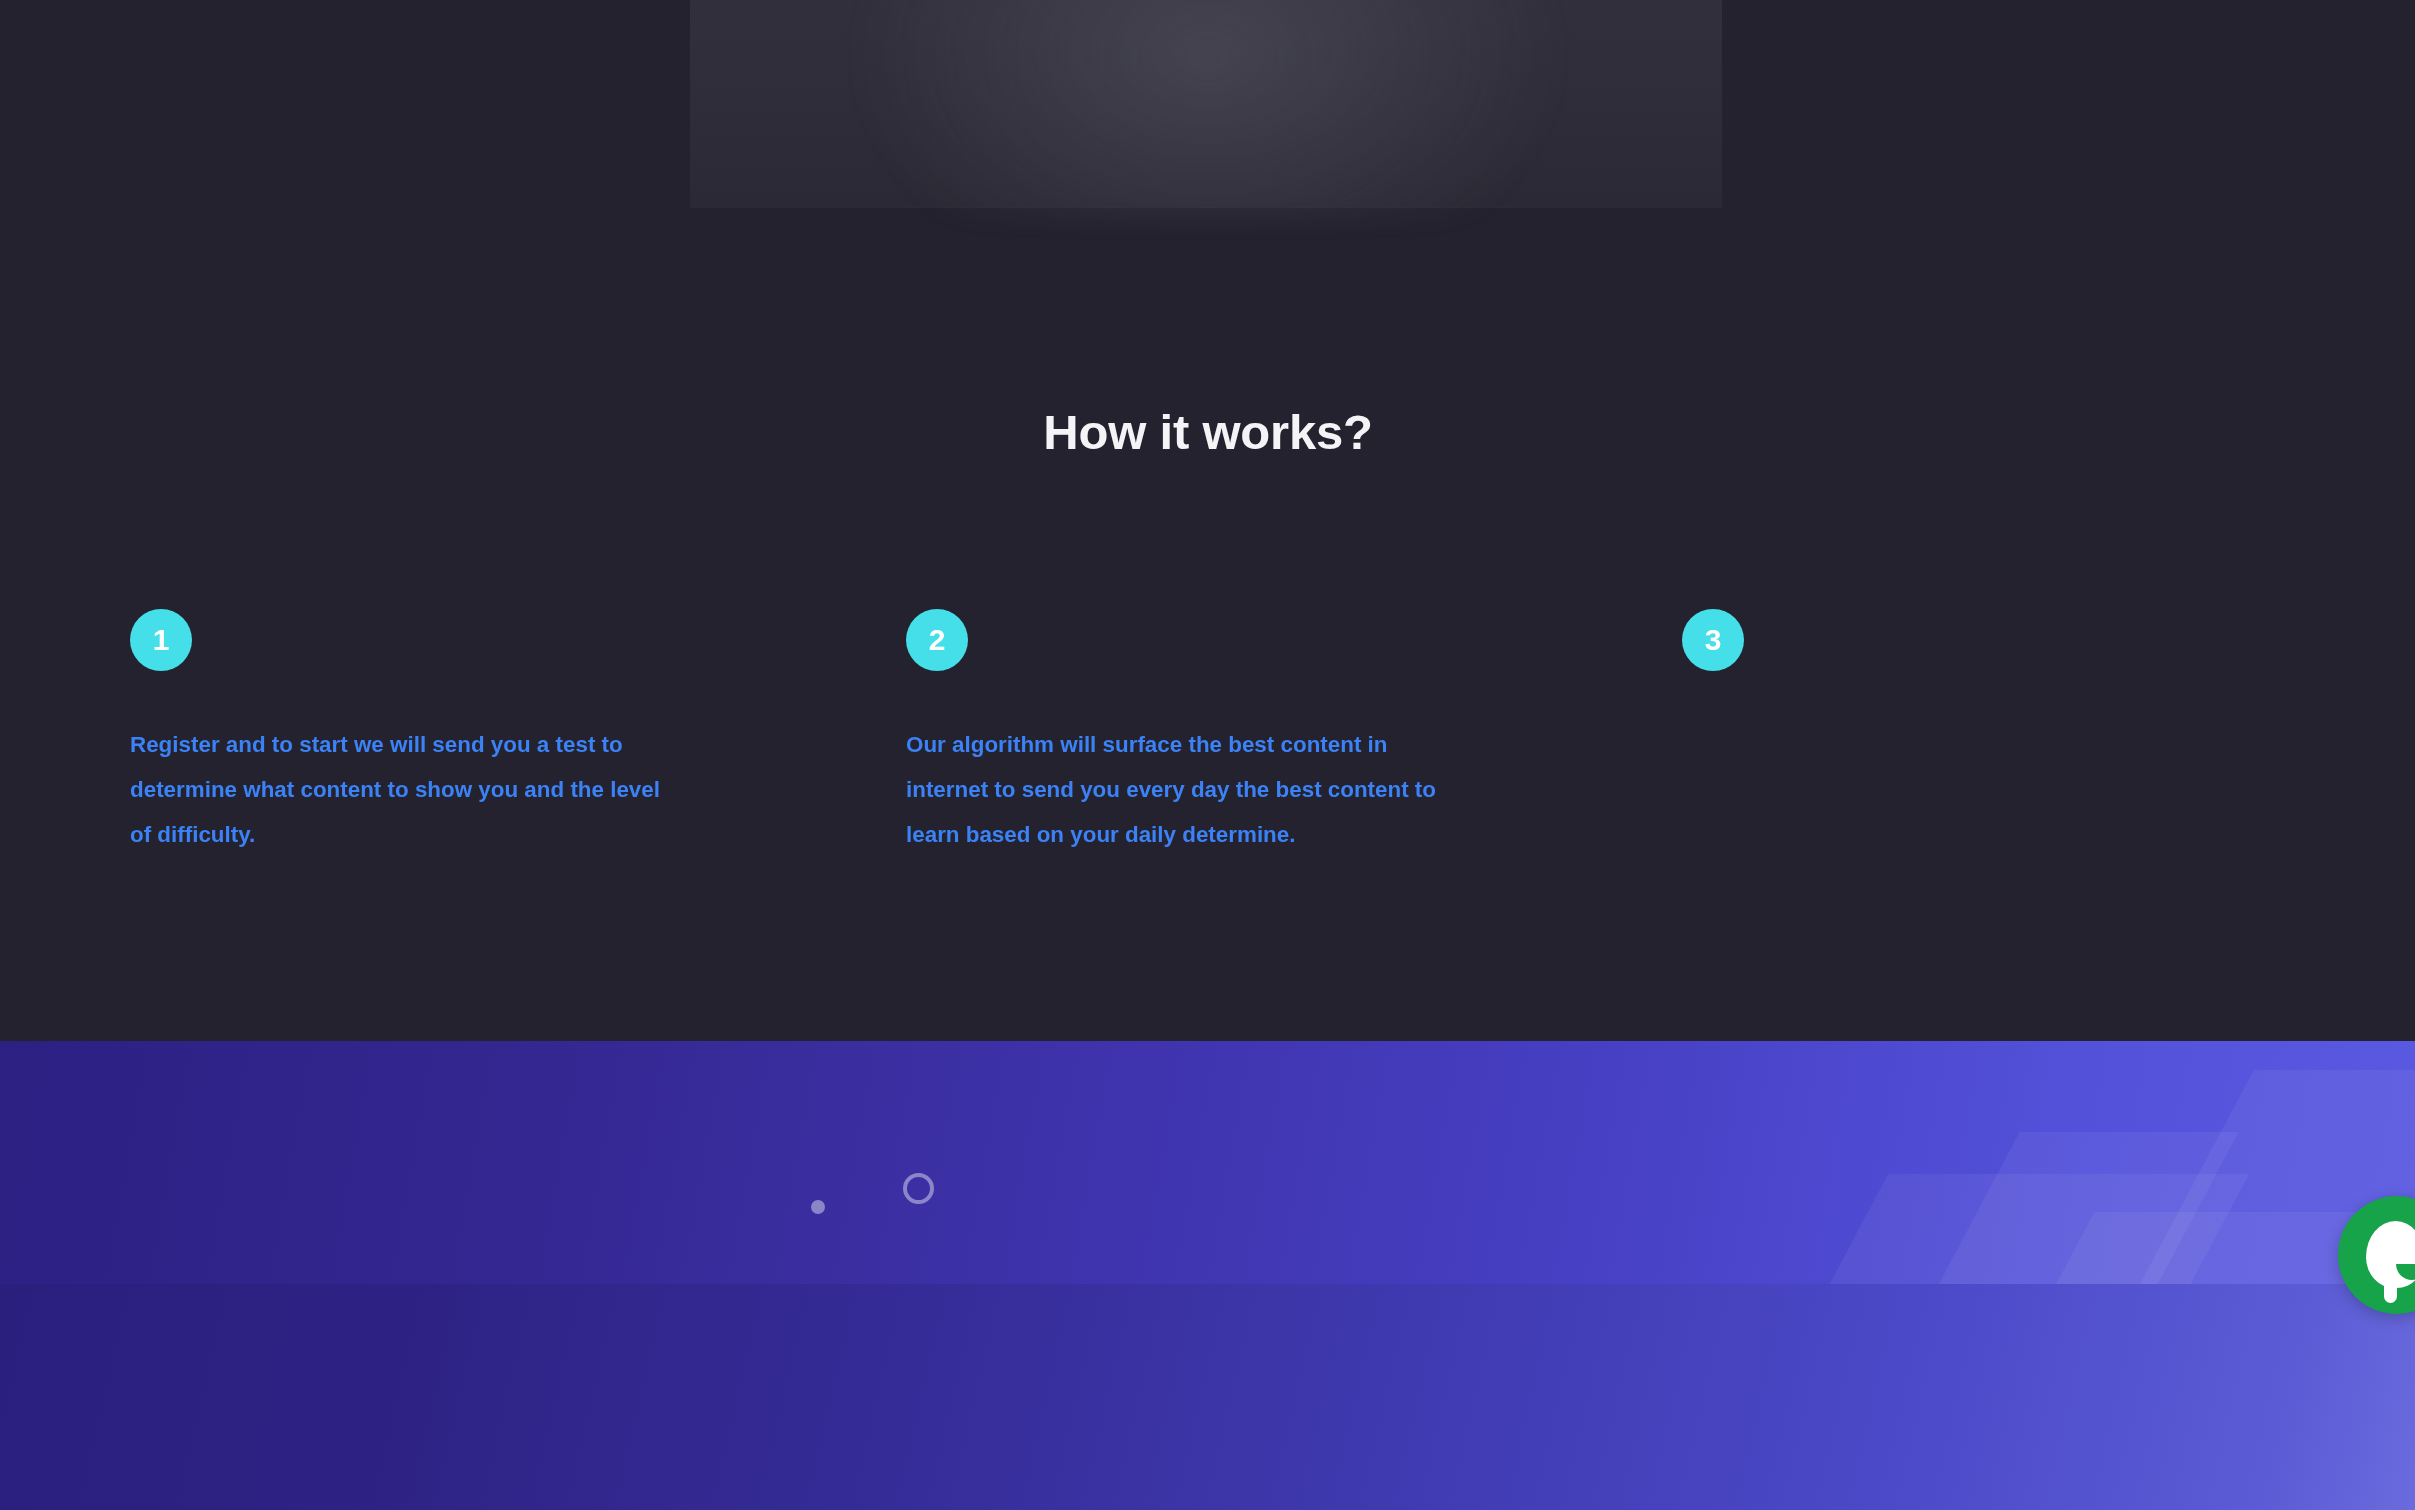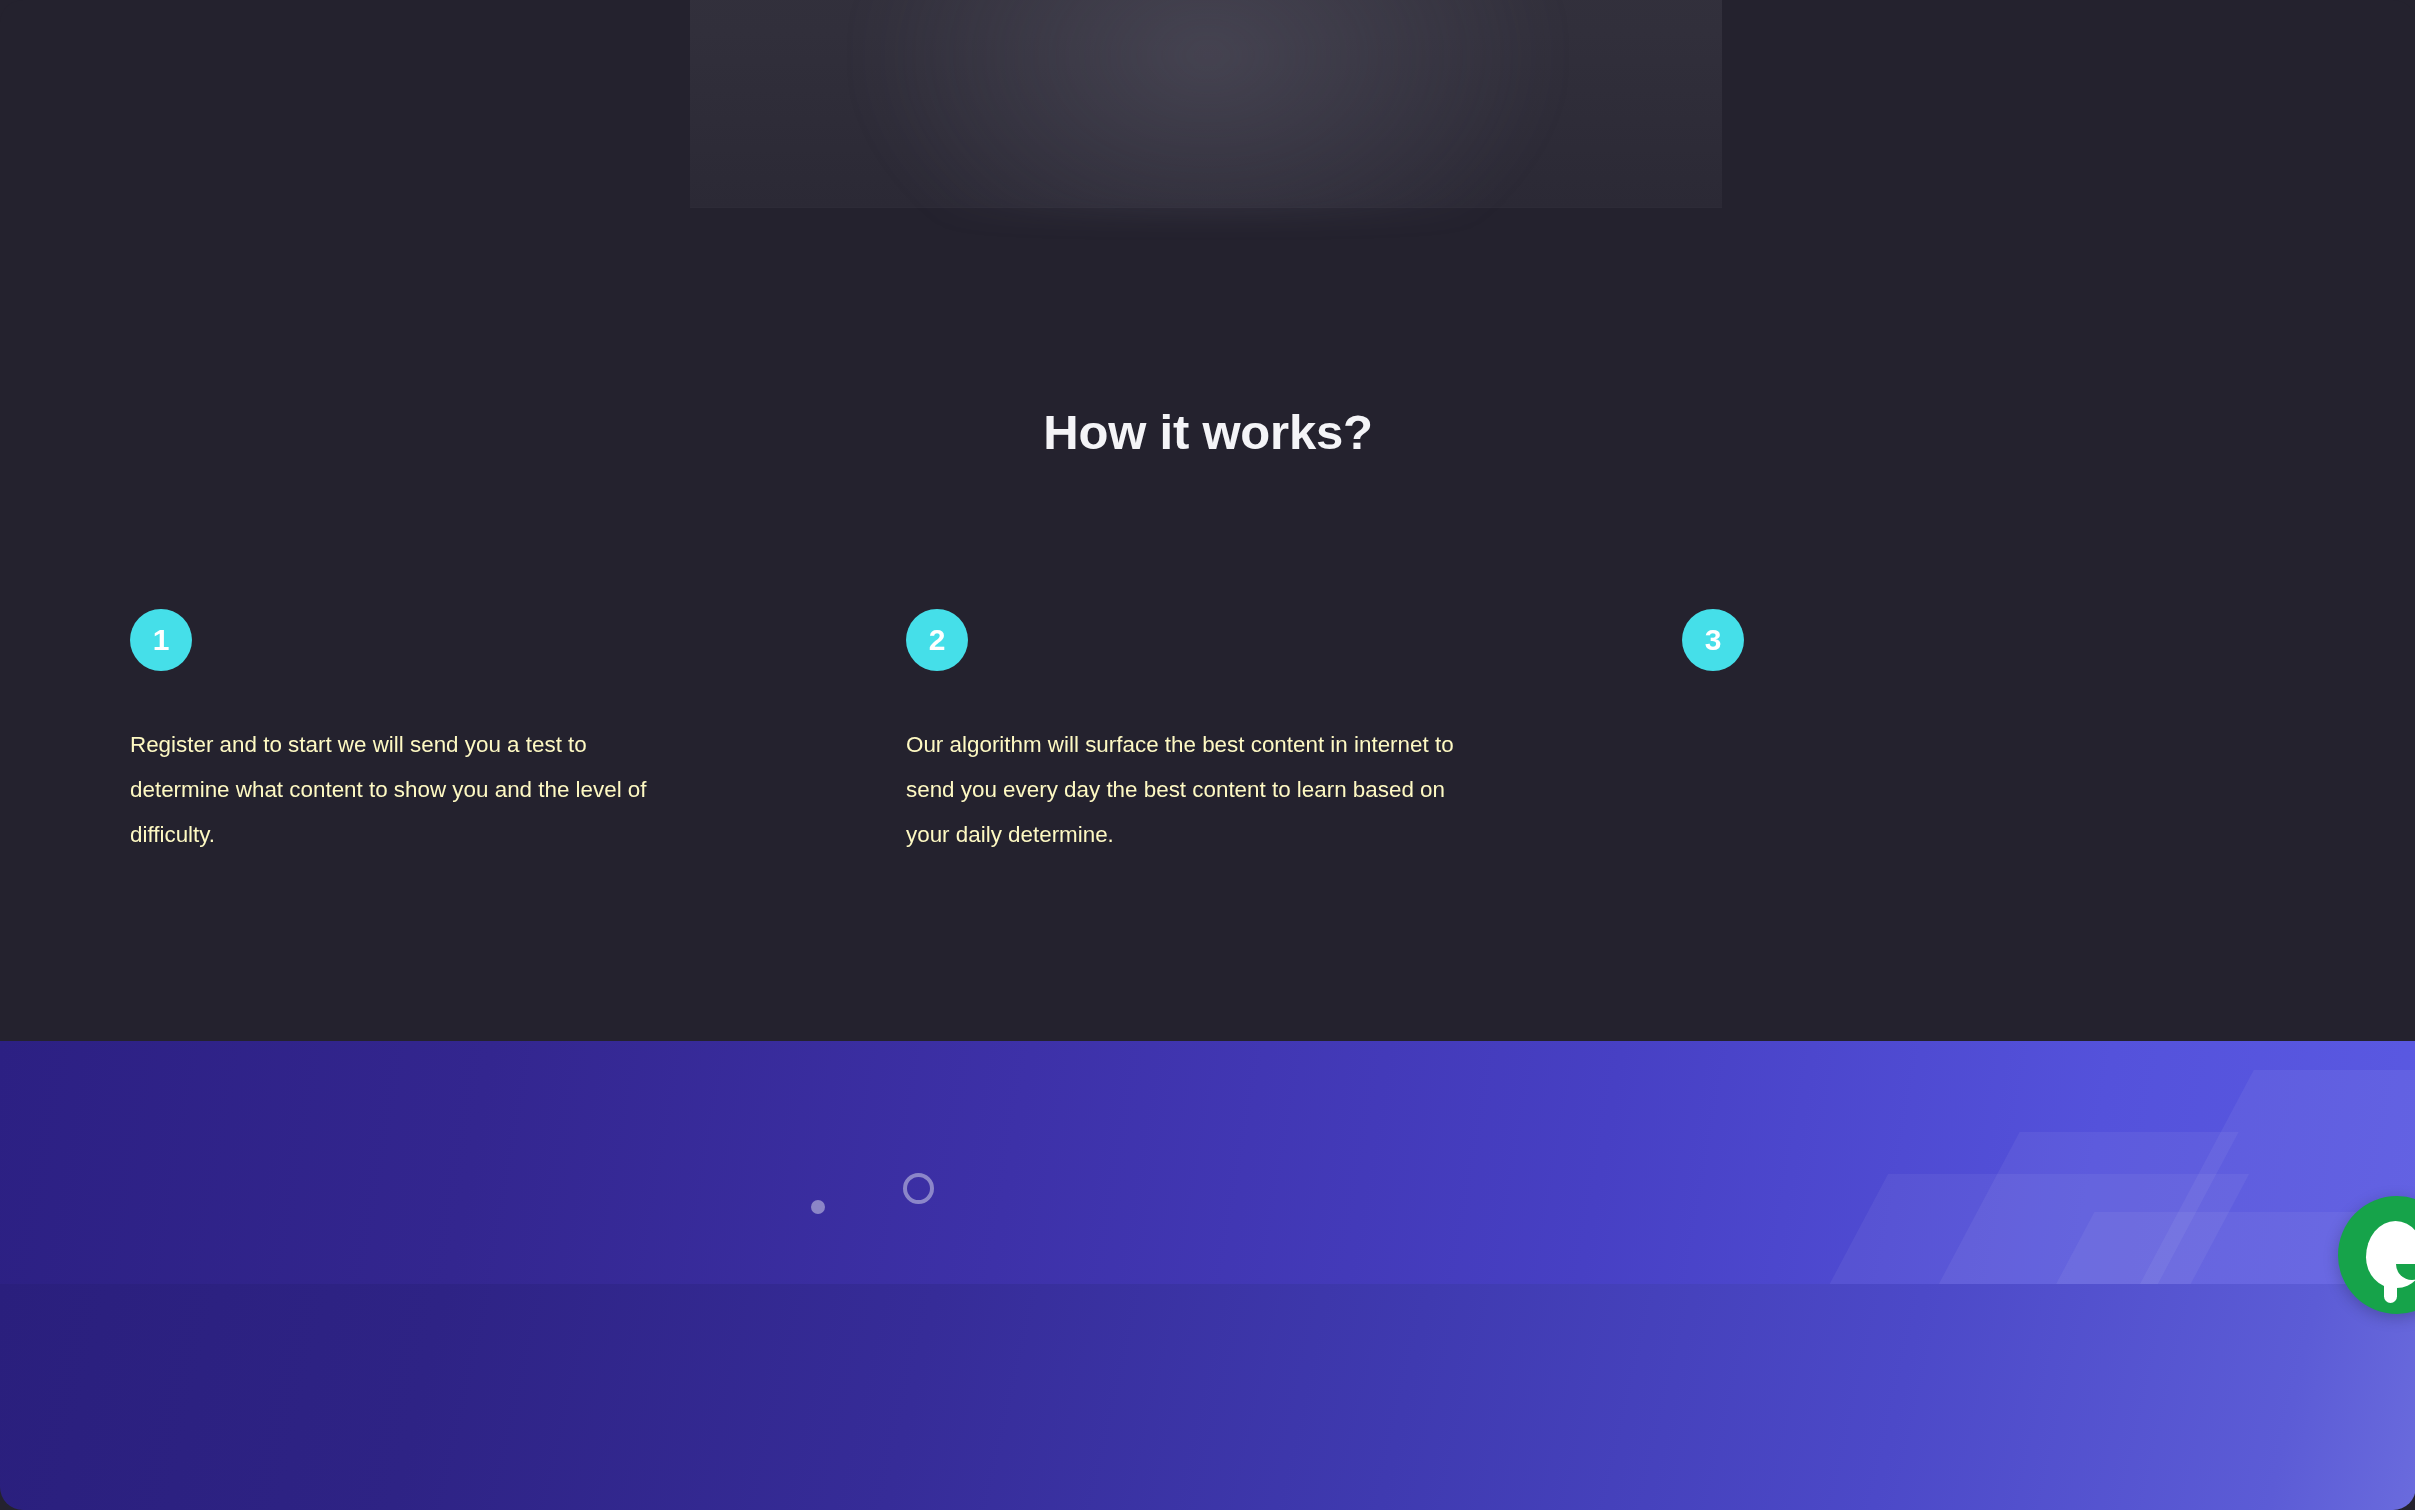--- a/index.html
+++ b/index.html
@@ -14,21 +14,20 @@
     background: #24222e;
     font-family: "Liberation Sans", sans-serif;
     -webkit-font-smoothing: antialiased;
   }
 
   #page {
     position: relative;
     width: 2416px;
     height: 1510px;
     overflow: hidden;
-    border-radius: 23px;
   }
 
   
   .dark-section {
     position: absolute;
     left: 0;
     top: 0;
     width: 2416px;
     height: 1041px;
     background: #24222e;
@@ -92,22 +91,22 @@
     display: flex;
     align-items: center;
     justify-content: center;
     line-height: 1;
     box-shadow: 0 0 0 0 rgba(0,0,0,0);
   }
   .step-text {
     margin-top: 51px;
     font-size: 22.4px;
     line-height: 45px;
-    color: #fef9c3;
-    font-weight: 400;
+    color: #3b82f6;
+    font-weight: 700;
   }
   .step-col-3 .step-text {
     width: 571px;
   }
 
   
   .purple-band {
     position: absolute;
     left: 0;
     top: 1041px;

